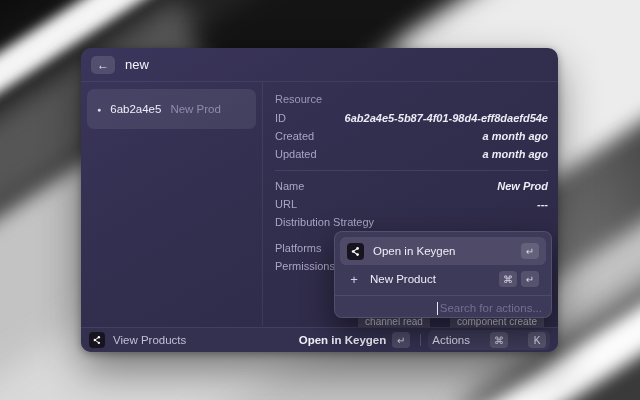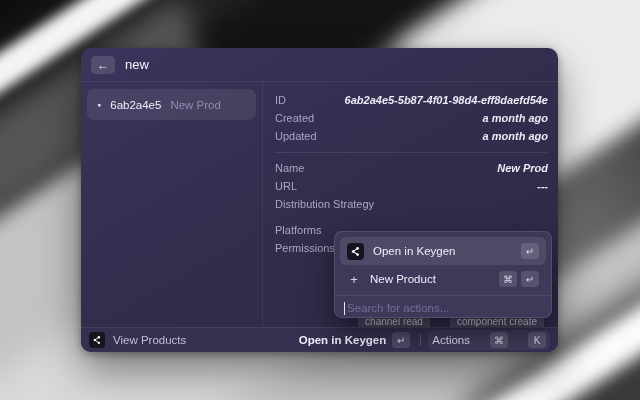--- a/index.html
+++ b/index.html
@@ -40,21 +40,21 @@
     padding:0 10px; border-bottom:1px solid rgba(255,255,255,.07); }
   .back-btn { width:24px; height:18px; border-radius:5px;
     background:rgba(255,255,255,.13); display:flex; align-items:center;
     justify-content:center; font-size:12px; color:#e9e7f4; cursor:default; }
   .query { font-size:13px; font-weight:500; color:#f4f2fb; }
 
   
   .content { display:flex; height:244px; }
   .list { width:182px; border-right:1px solid rgba(255,255,255,.07);
     padding:7px 6px; }
-  .list-item { height:31px; border-radius:7px; background:rgba(255,255,255,.08);
+  .list-item { height:40px; border-radius:7px; background:rgba(255,255,255,.08);
     display:flex; align-items:center; gap:9px; padding:0 10px; font-size:11.5px; }
   .bullet { font-size:7px; color:#dcd9ea; line-height:1; }
   .li-id { color:#f0eefa; font-weight:500; }
   .li-name { color:#908cad; }
 
   
   .detail { flex:1; padding:9px 10px 0 12px; font-size:11px; }
   .d-header { height:17px; line-height:17px; color:#9d99b8; margin-bottom:1px; }
   .d-row { height:18px; display:flex; align-items:center;
     justify-content:space-between; }
@@ -99,21 +99,21 @@
     border:1px solid rgba(255,255,255,.11);
     box-shadow:0 12px 30px rgba(0,0,0,.5); z-index:10; padding:5px 5px 0; }
   .p-item { height:28px; border-radius:6px; display:flex; align-items:center;
     gap:9px; padding:0 7px; font-size:11.5px; }
   .p-item.selected { background:rgba(255,255,255,.09); }
   .p-label { flex:1; color:#f0eefa; font-weight:500; }
   .plus { width:14px; text-align:center; font-size:13px; color:#d4d1e4; }
   .p-keys { display:flex; gap:4px; }
   .p-divider { height:1px; background:rgba(255,255,255,.09); margin:2px -5px 0; }
   .p-search { height:24px; display:flex; align-items:center; gap:2px;
-    padding:0 4px; }
+    padding:0 4px;justify-content:flex-end; }
   .caret { width:1px; height:13px; background:#e8e6f4; }
   .placeholder { font-size:11.5px; color:#746f92; }
 </style>
 </head>
 <body>
 
 <div class="bg">
   <div class="stripe s1"></div>
   <div class="stripe s2"></div>
   <div class="stripe s3"></div>
@@ -138,20 +138,21 @@
 
     <div class="list">
       <div class="list-item">
         <span class="bullet">●</span>
         <span class="li-id">6ab2a4e5</span>
         <span class="li-name">New Prod</span>
       </div>
     </div>
 
     <div class="detail">
+      <div class="d-header">Resource</div>
 
       <div class="d-row">
         <span class="d-label">ID</span>
         <span class="d-value">6ab2a4e5-5b87-4f01-98d4-eff8daefd54e</span>
       </div>
       <div class="d-row">
         <span class="d-label">Created</span>
         <span class="d-value">a month ago</span>
       </div>
       <div class="d-row">

